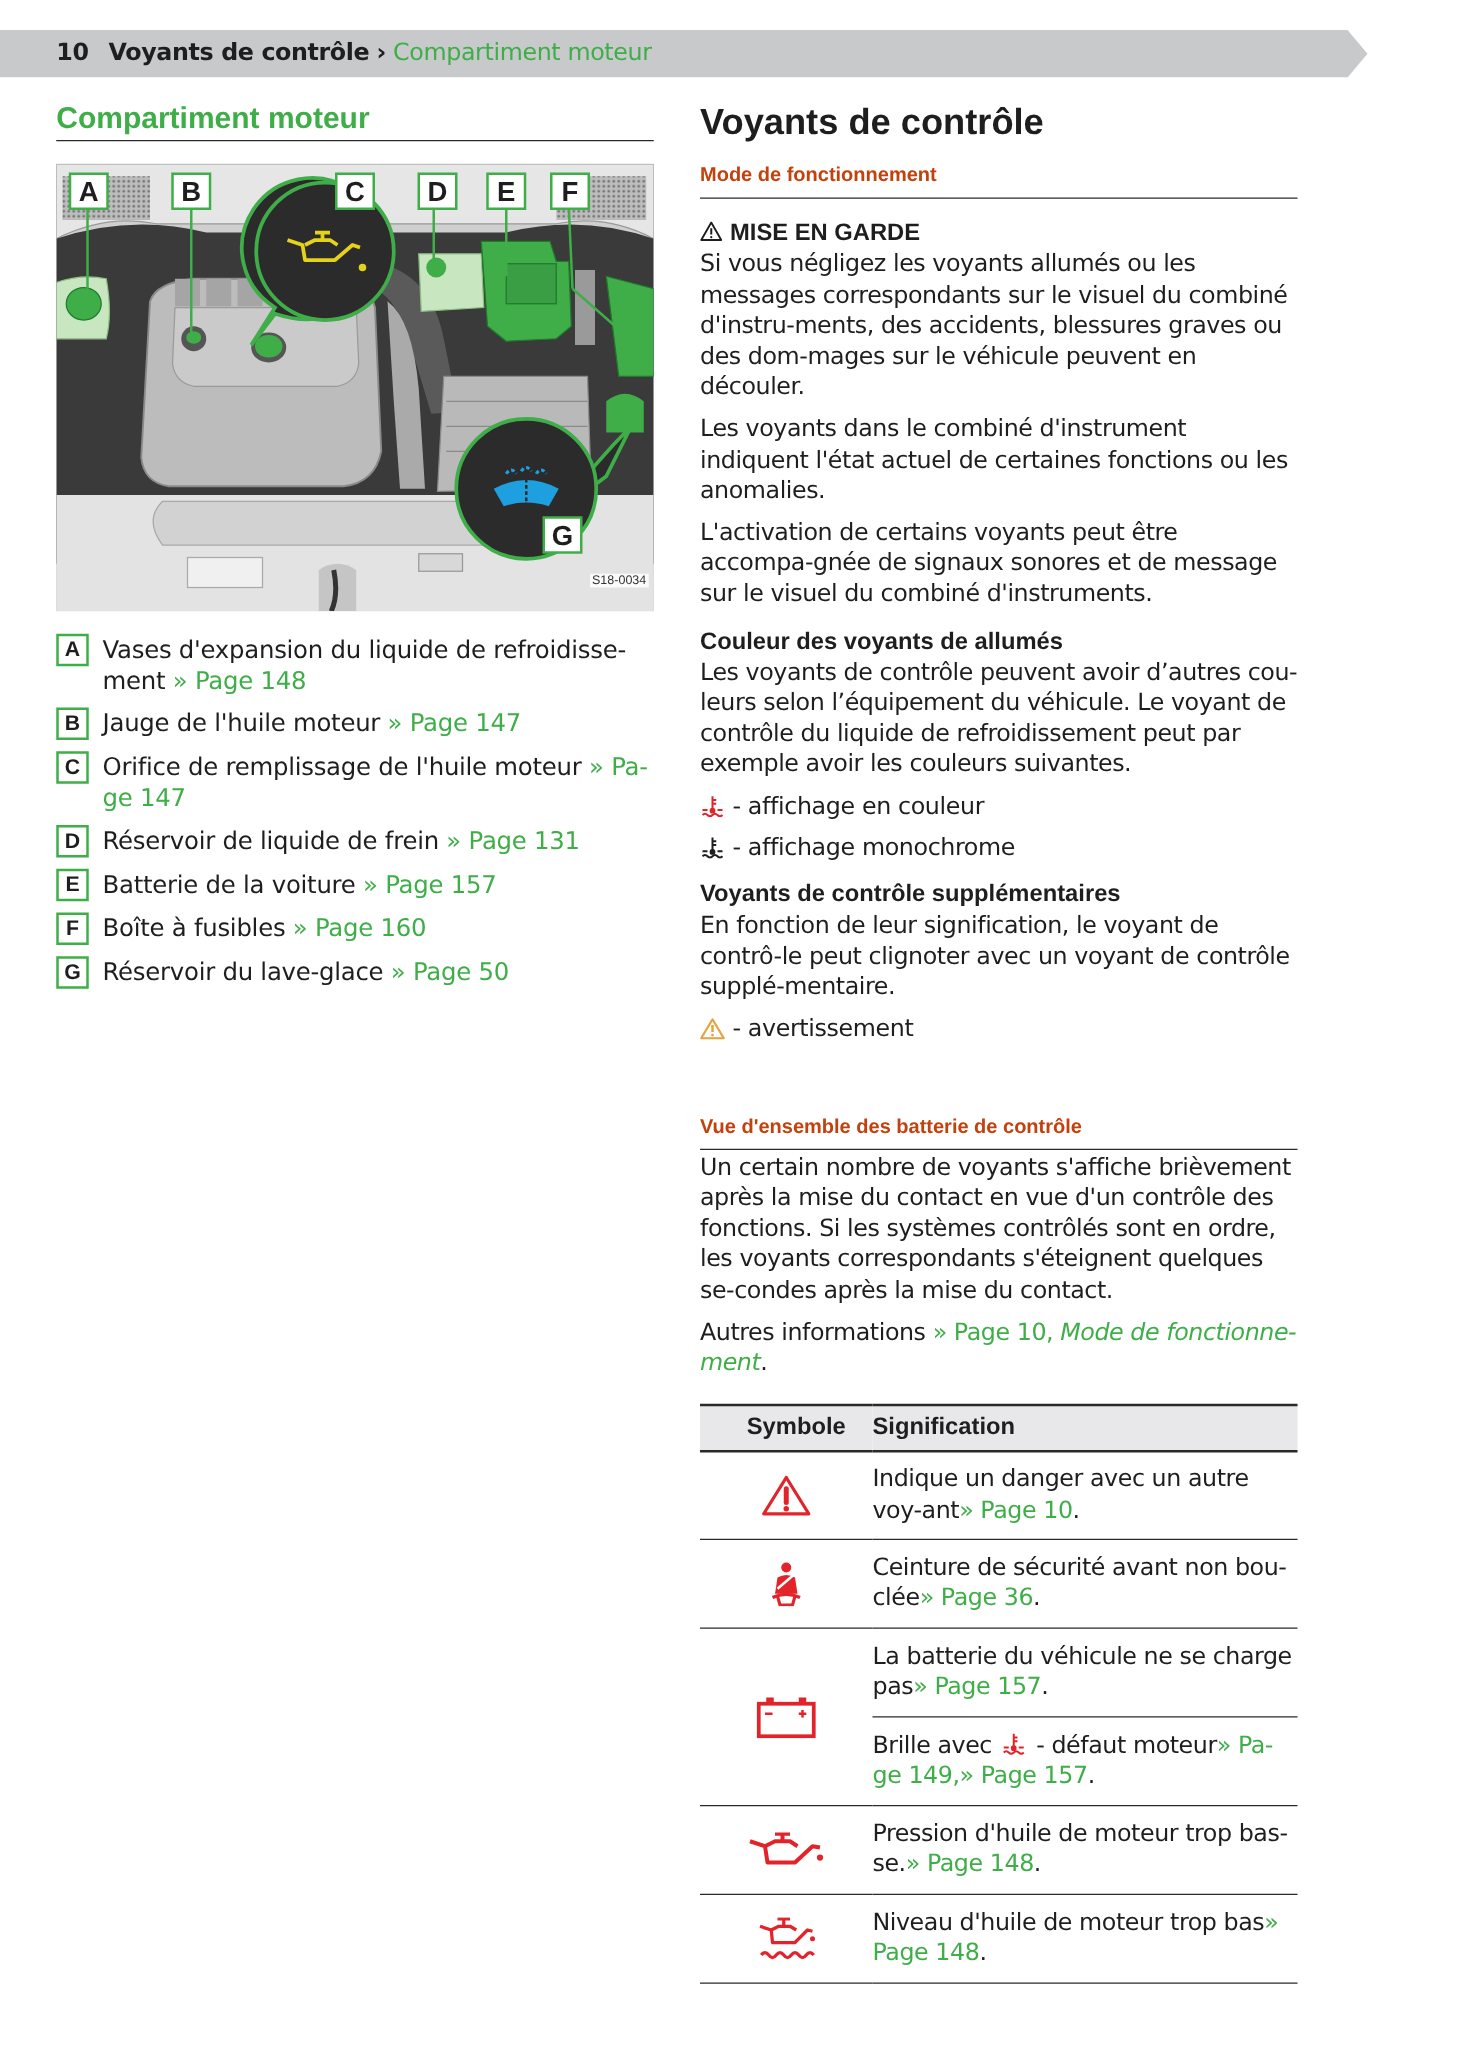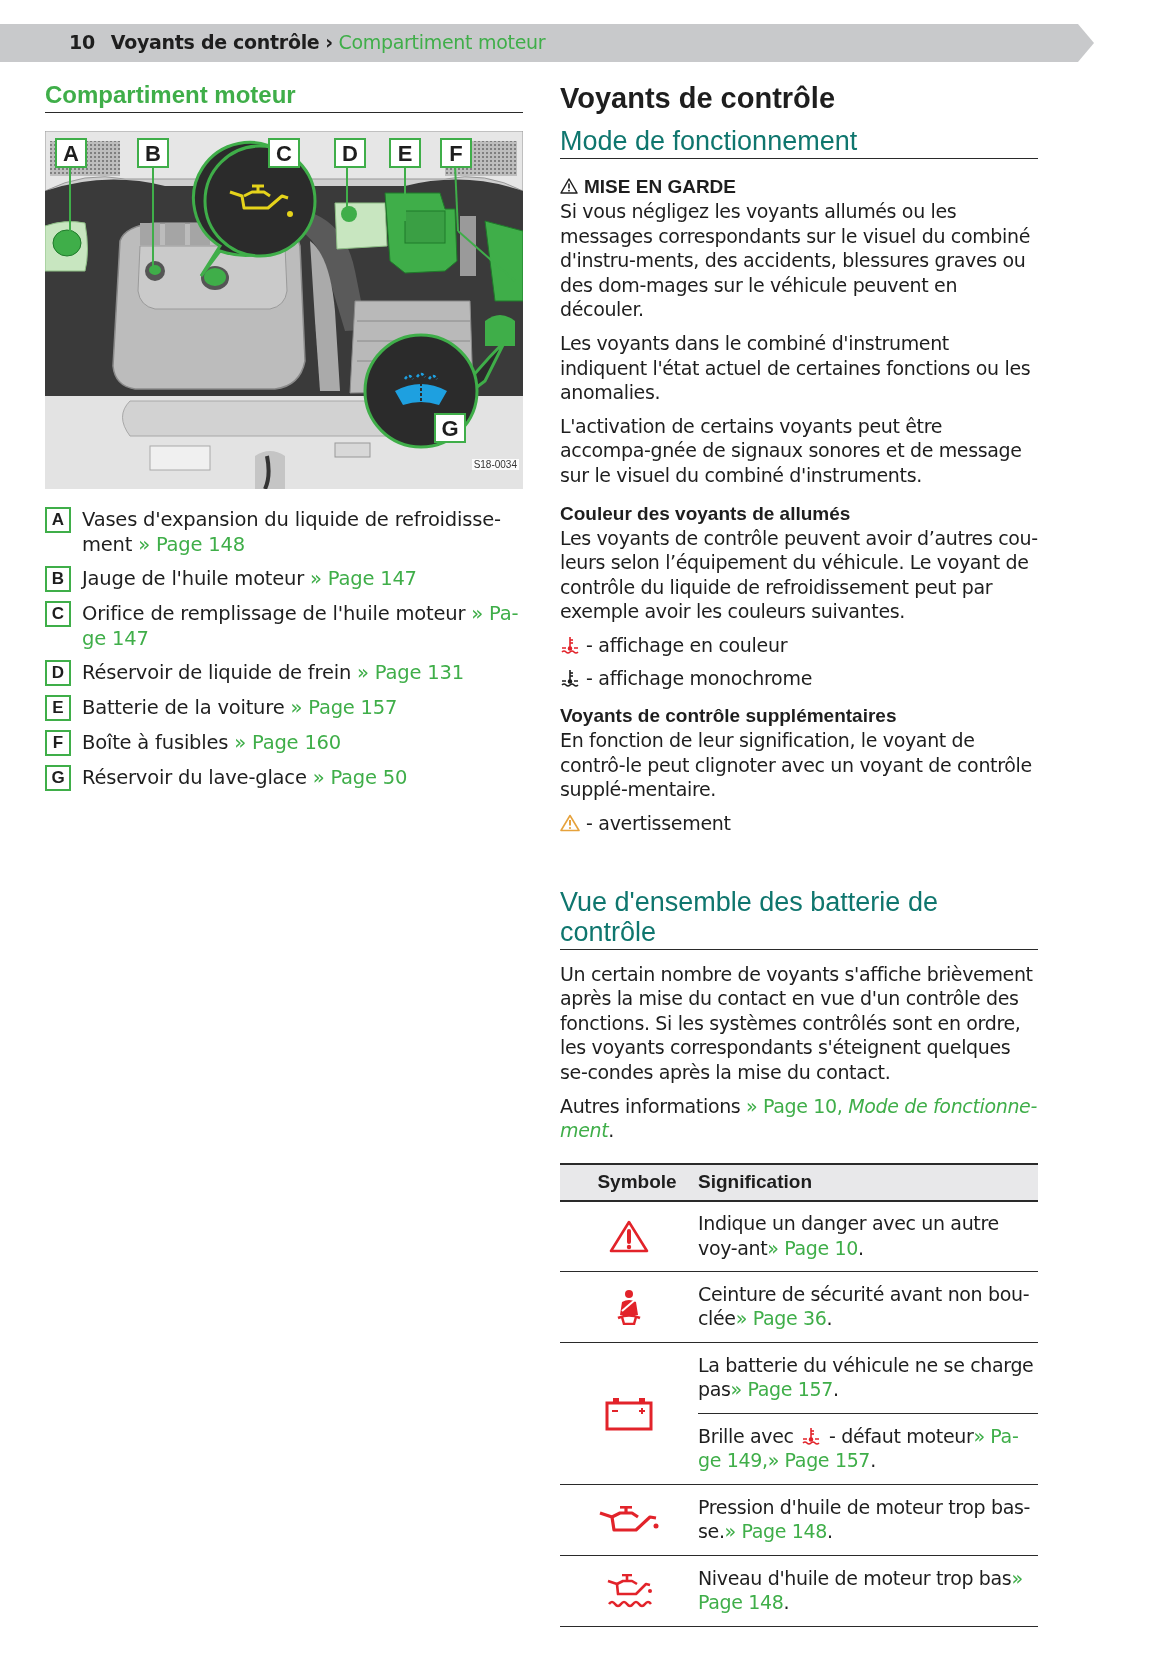--- a/index.html
+++ b/index.html
@@ -9,21 +9,21 @@
     .green { color: #3fae49; }
     .it { font-style: italic; }
 
     
     .header-bar {
       position: absolute; left: 0; top: 24px; width: 1096px; height: 38px;
     }
     .header-bar svg { position: absolute; left: 0; top: 0; }
     .header-text {
       position: absolute; left: 45px; top: 30px; font-size: 19px; line-height: 24px;
-      white-space: nowrap; letter-spacing: -0.3px; margin-left: 24px;
+      white-space: nowrap; letter-spacing: -0.3px;
     }
     .header-text .num { font-weight: bold; margin-right: 16px; }
     .header-text .bc { font-weight: bold; }
 
     
     .left-col { position: absolute; left: 45px; top: 80px; width: 478px; }
     .h2-green {
       font-family: "Liberation Sans", sans-serif; font-weight: bold; color: #3fae49;
       font-size: 24px; line-height: 30px; padding-bottom: 2px;
       border-bottom: 1.5px solid #2a2a2a; letter-spacing: 0;
@@ -45,21 +45,21 @@
     }
     .legend-text { flex: 1; letter-spacing: -0.2px; }
 
     
     .right-col { position: absolute; left: 560px; top: 80px; width: 478px; }
     .h1 {
       font-family: "Liberation Sans", sans-serif; font-weight: bold; font-size: 29px; line-height: 36px;
       margin-bottom: 10px;
     }
     .h2-sub {
-      font-family: "Liberation Sans", sans-serif; font-weight: normal; color: #0f766e; font-size: 27px;
+      font-family: "Liberation Sans", sans-serif; font-weight: bold; color: #c2410c; font-size: 16px;
       line-height: 30px; border-bottom: 1.5px solid #2a2a2a; padding-bottom: 2px;
     }
     .p { font-size: 19px; line-height: 24.6px; letter-spacing: -0.35px; }
     .warn-title { font-family: "Liberation Sans", sans-serif; font-weight: bold; font-size: 19px; line-height: 24px; margin-top: 16px; }
     .bold-title { font-family: "Liberation Sans", sans-serif; font-weight: bold; font-size: 19px; line-height: 24px; }
     .gap8 { margin-top: 9px; }
     .gap14 { margin-top: 14px; }
     .icon-line { display: flex; align-items: center; font-size: 19px; line-height: 24px; margin-top: 9px; letter-spacing: -0.3px; }
     .icon-line svg { margin-right: 6px; }
 
@@ -284,21 +284,21 @@
   <div class="icon-line">
     <svg width="20" height="18" viewBox="0 0 20 18">
       <path d="M10,1.5 L19,16.5 L1,16.5 Z" fill="none" stroke="#e6a23c" stroke-width="1.6" stroke-linejoin="round"></path>
       <line x1="10" y1="6" x2="10" y2="11.5" stroke="#e6a23c" stroke-width="2"></line>
       <circle cx="10" cy="14" r="1.1" fill="#e6a23c"></circle>
     </svg>
     <span>- avertissement</span>
   </div>
 
   <div class="h2-sub" style="margin-top:52px;">Vue d'ensemble des batterie de contrôle</div>
-  <div class="p" style="margin-top:12px;">Un certain nombre de voyants s'affiche brièvement après la mise du contact en vue d'un contrôle des fonctions. Si les systèmes contrôlés sont en ordre, les voyants correspondants s'éteignent quelques se-condes après la mise du contact.</div>
+  <div class="p" style="margin-top:2px;">Un certain nombre de voyants s'affiche brièvement après la mise du contact en vue d'un contrôle des fonctions. Si les systèmes contrôlés sont en ordre, les voyants correspondants s'éteignent quelques se-condes après la mise du contact.</div>
   <div class="p gap8">
     <span>Autres informations</span><span class="green"> » Page 10, </span><span class="green it">Mode de fonctionne-ment</span><span>.</span>
   </div>
 
   <table class="sym-table">
     <thead>
       <tr>
         <th class="c1">Symbole</th>
         <th class="c2">Signification</th>
       </tr>

